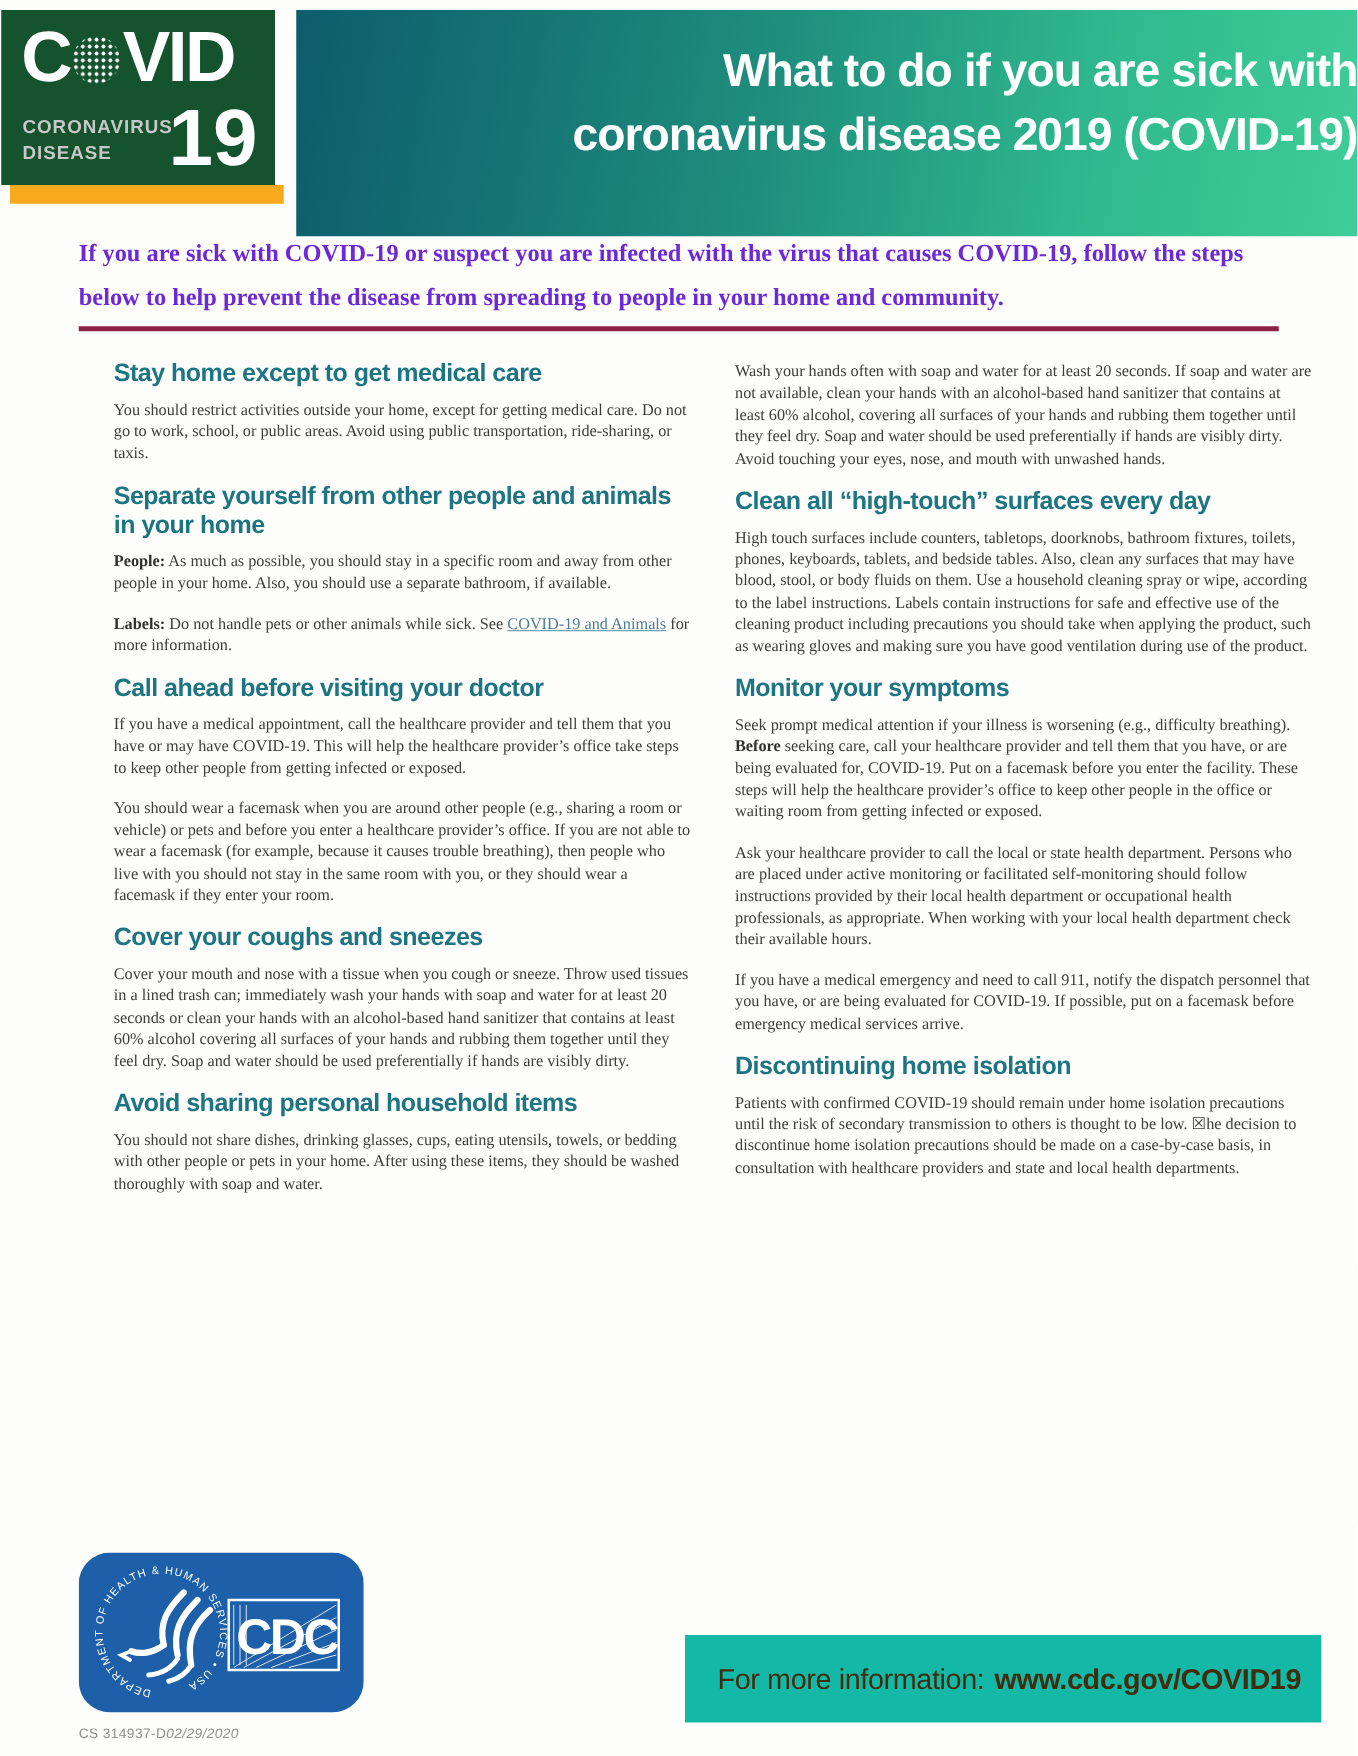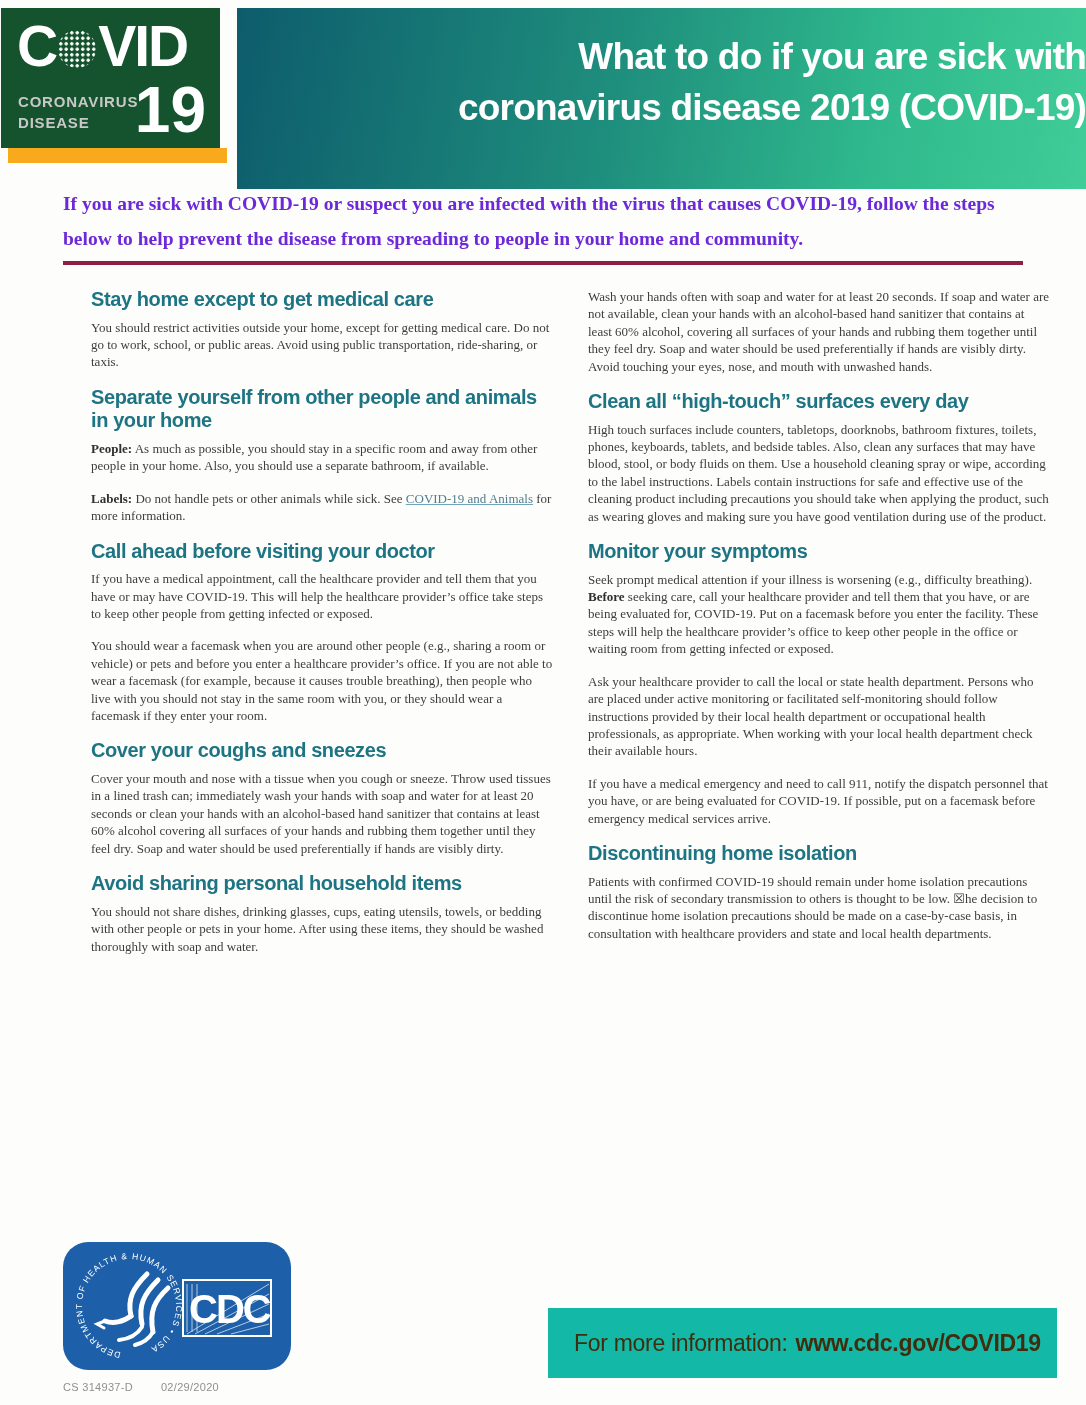--- a/index.html
+++ b/index.html
@@ -87,21 +87,21 @@
     text-decoration-color:#6fa3b5;
   }
 
   
   .cdc-logo { position:absolute; left:63px; top:1242px; width:228px; height:128px; }
   .smallprint {
     position:absolute; left:63px; top:1381px;
     font-family:"Liberation Sans", sans-serif; font-size:11px; color:#8f8f8f;
     letter-spacing:0.3px;
   }
-  .smallprint .sp { margin-left:28px; }
+  .smallprint .sp { margin-left:0;font-style:italic; }
   .info-banner {
     position:absolute; left:548px; top:1308px; width:509px; height:70px;
     background:#14b8a6; display:flex; align-items:center; padding-left:26px;
     font-family:"Liberation Sans", sans-serif; font-size:23px; color:#402d0e;
     letter-spacing:-0.3px; white-space:nowrap;
   }
   .info-label { font-weight:400; margin-right:8px; }
   .info-url { font-weight:700; }
 </style>
 </head>

